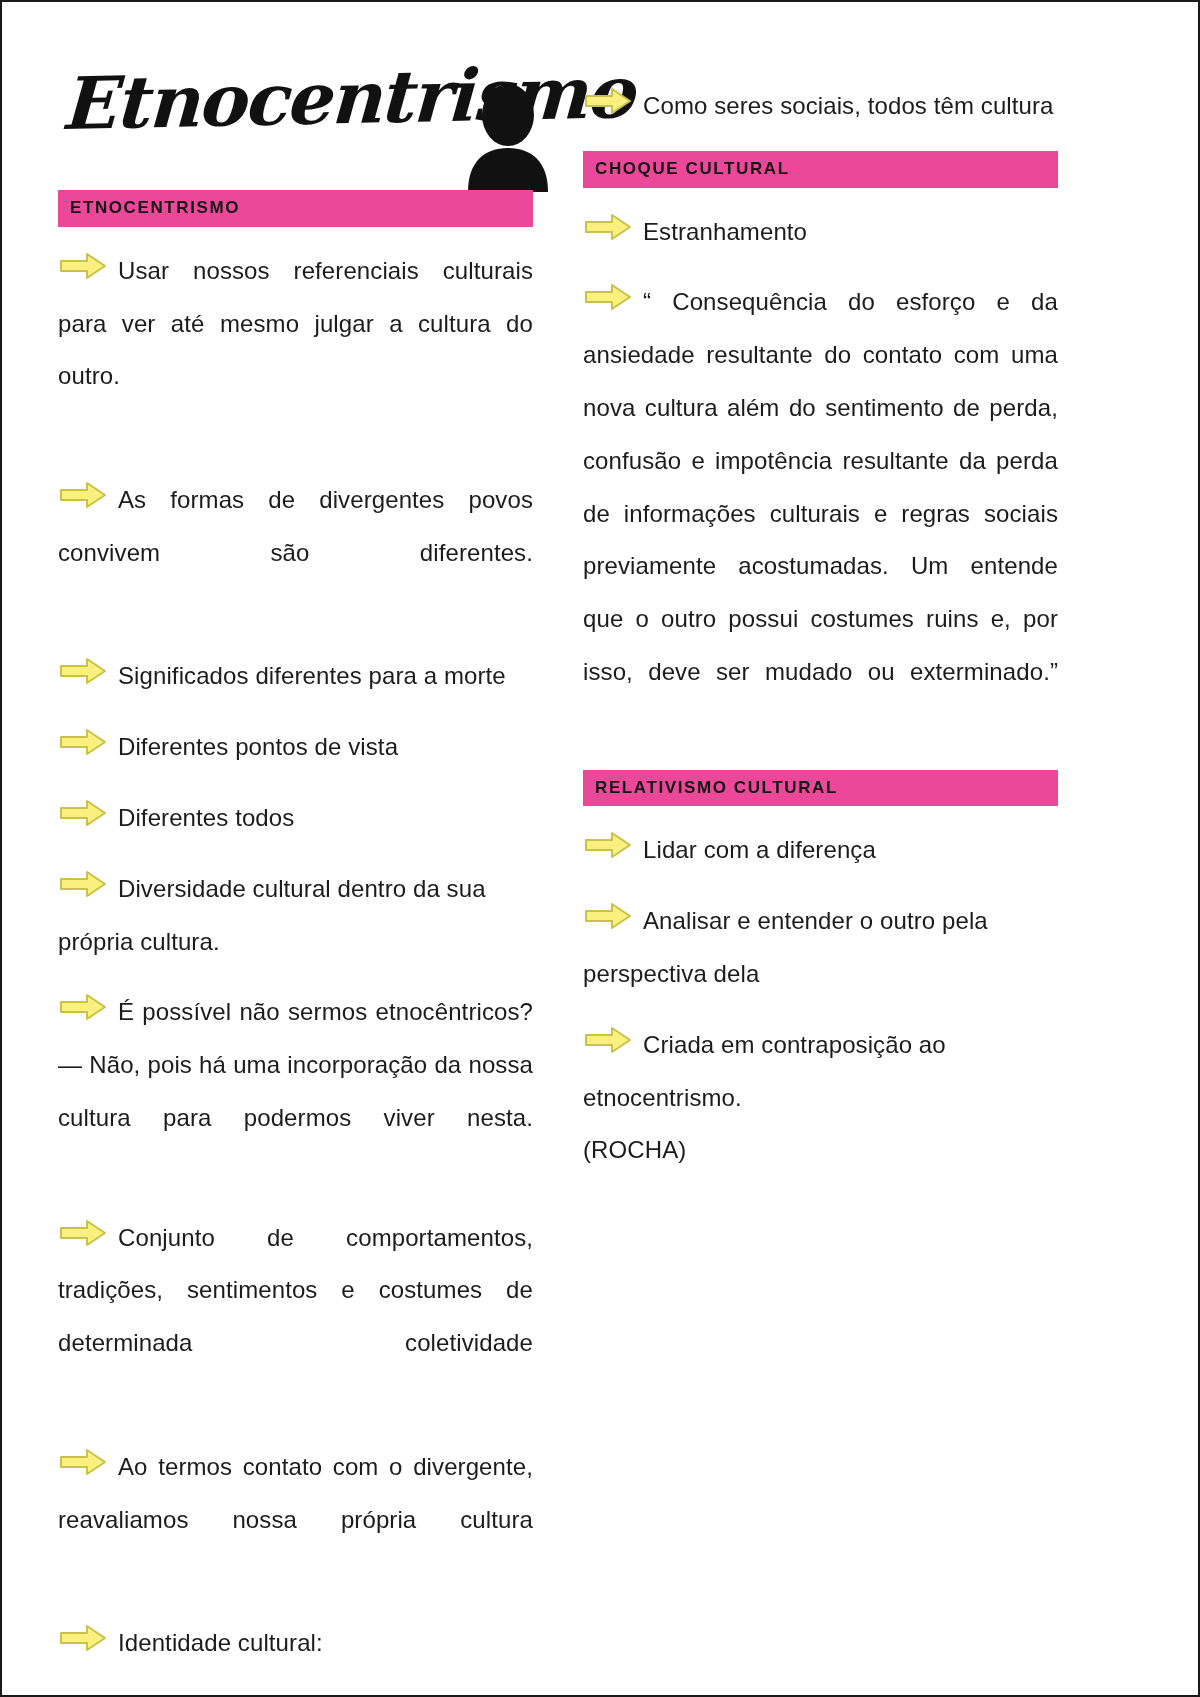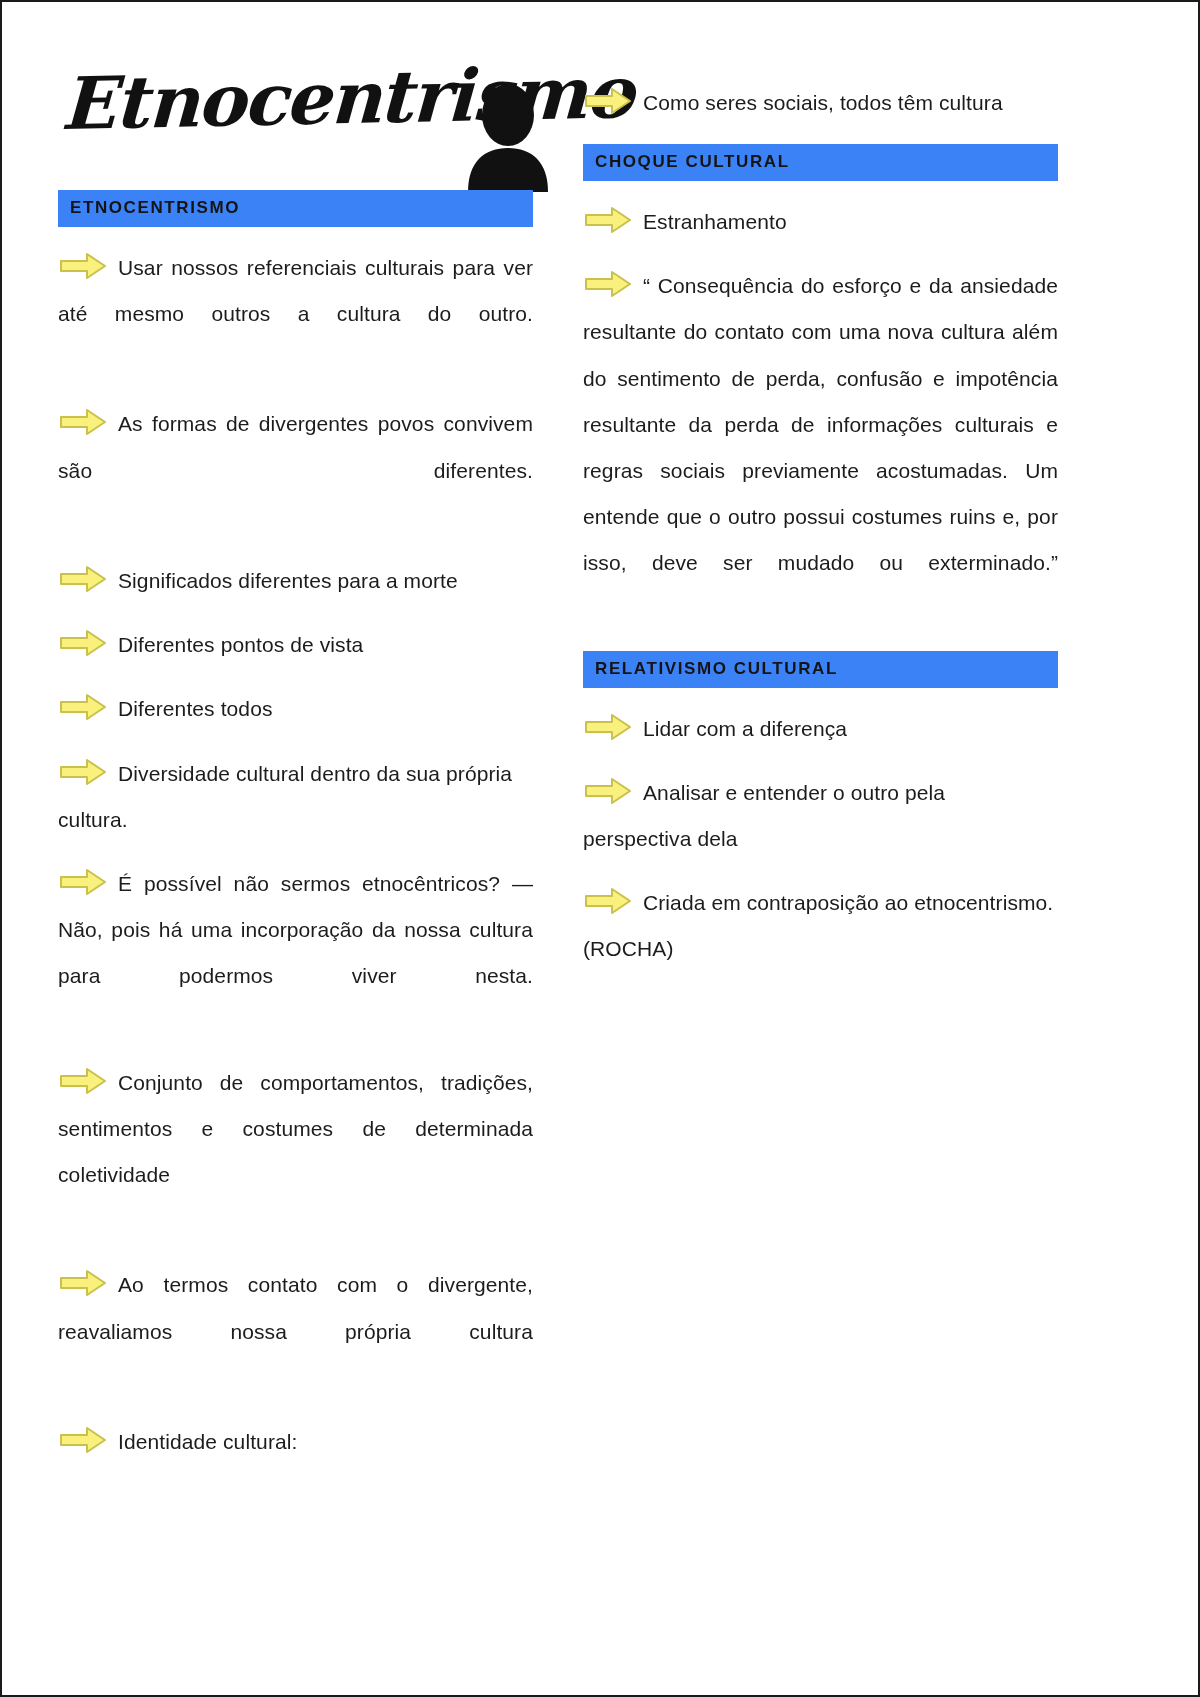--- a/index.html
+++ b/index.html
@@ -74,38 +74,38 @@
   }
   .col {
     width: 475px;
     flex: 0 0 475px;
   }
   .col-left { padding-top: 132px; }
   .col-right { padding-top: 0px; }
 
   
   .section-head {
-    background: #3b82f6;
+    background: #ec4899;
     padding: 9px 12px 10px 12px;
     margin: 18px 0 8px 0;
     font-family: "Liberation Sans", sans-serif;
     font-size: 17px;
     font-weight: 600;
     letter-spacing: 1.6px;
     color: #141414;
     line-height: 1.05;
   }
   .col-left .section-head:first-child { margin-top: 0; }
 
   
   .bullet {
     position: relative;
     margin: 18px 0 0 0;
     font-family: "Liberation Sans", sans-serif;
-    font-size: 21px;
+    font-size: 24px;
     line-height: 2.2;
     color: #1c1c1c;
     letter-spacing: 0.1px;
   }
   .bullet-text {
     display: block;
     text-indent: 60px;
   }
   .bullet.justify .bullet-text { text-align: justify; }
   .bullet.justify .bullet-text::after {
@@ -141,21 +141,21 @@
     <div class="columns">
 
       <div class="col col-left">
 
         <div class="section-head">ETNOCENTRISMO</div>
 
         <div class="bullet justify">
           <svg class="arrow" viewBox="0 0 46 26" xmlns="http://www.w3.org/2000/svg">
             <path d="M1 8 H27 V1 L45 13 L27 25 V18 H1 Z" fill="#FAF07E" stroke="#C9C14A" stroke-width="2" stroke-linejoin="round"></path>
           </svg>
-          <span class="bullet-text">Usar nossos referenciais culturais para ver até mesmo outros a cultura do outro.</span>
+          <span class="bullet-text">Usar nossos referenciais culturais para ver até mesmo julgar a cultura do outro.</span>
         </div>
 
 
         <div class="bullet justify">
           <svg class="arrow" viewBox="0 0 46 26" xmlns="http://www.w3.org/2000/svg">
             <path d="M1 8 H27 V1 L45 13 L27 25 V18 H1 Z" fill="#FAF07E" stroke="#C9C14A" stroke-width="2" stroke-linejoin="round"></path>
           </svg>
           <span class="bullet-text">As formas de divergentes povos convivem são diferentes.</span>
         </div>
 

